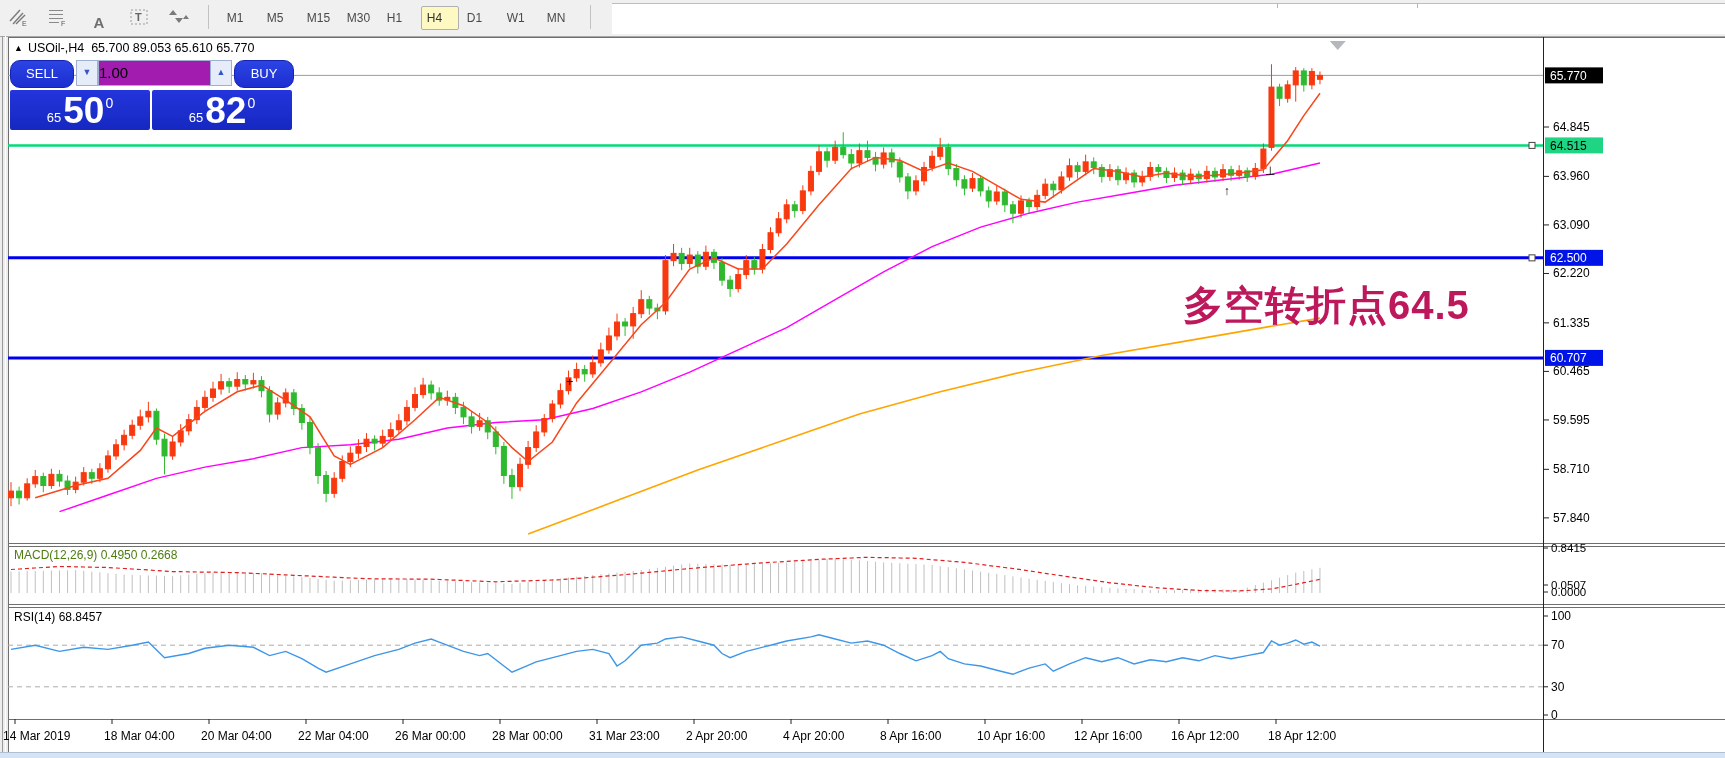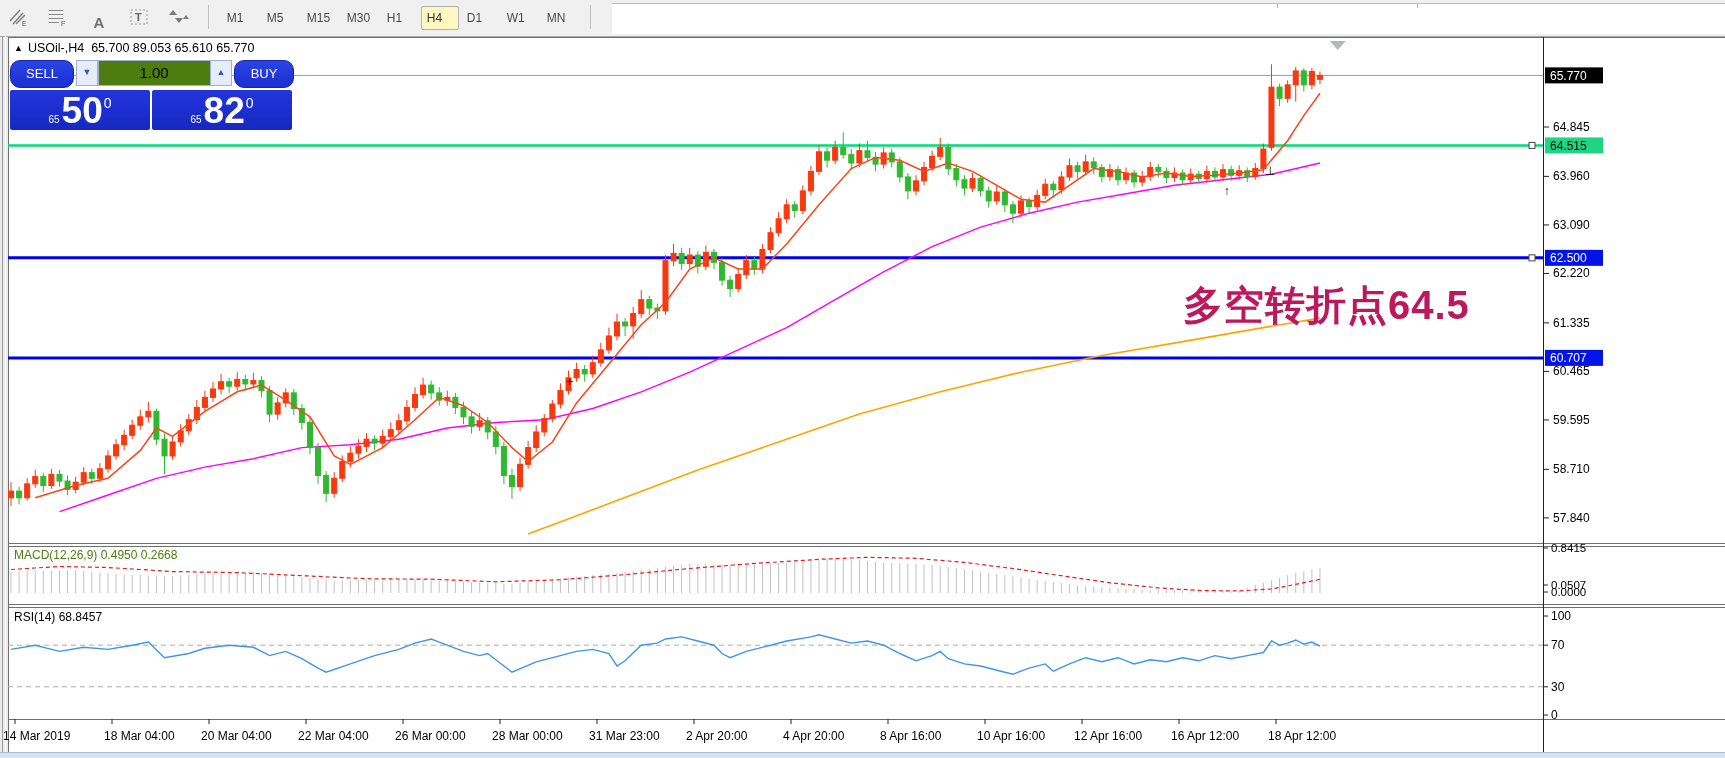--- a/index.html
+++ b/index.html
@@ -28,25 +28,25 @@
   #symbol-title .tri{font-size:9px;vertical-align:1px;margin-right:5px;}
   #macd-label{left:14px;top:548px;font-size:12px;color:#4d7c0f;z-index:5;}
   #rsi-label{left:14px;top:610px;font-size:12px;color:#000;z-index:5;text-align:right;}
   #annotation{left:1183px;top:278px;font-size:40px;font-weight:bold;color:#be185d;z-index:6;letter-spacing:1px;}
   
   #oneclick{left:10px;top:60px;width:282px;height:69px;z-index:6;font-size:13px;}
   .oc-btn{position:absolute;background:linear-gradient(#2c44e4,#1c2ed0);color:#fff;text-align:center;
           line-height:26px;height:26px;border-radius:10px;border:1px solid #1523b4;}
   .oc-spin{position:absolute;top:0;height:24px;background:#e7edf8;border:1px solid #9fb0d0;color:#3355cc;
            text-align:center;line-height:23px;font-size:9px;}
-  #oc-vol{position:absolute;left:88px;top:0;width:110px;height:24px;background:#4d7c0f;border:1px solid #9fb0d0;
-          color:#000;text-align:center;line-height:24px;padding-right:6px;font-size:15px;}
+  #oc-vol{position:absolute;left:88px;top:0;width:110px;height:24px;background:#a21caf;border:1px solid #9fb0d0;
+          color:#000;text-align:left;line-height:24px;padding-right:6px;font-size:15px;}
   .oc-big{position:absolute;top:30px;width:140px;height:39px;background:linear-gradient(#2335dc,#1628c0);
           border-radius:2px;color:#fff;display:flex;align-items:flex-end;justify-content:center;padding-bottom:1px;}
-  .oc-big .sm{font-size:10px;margin:0 2px 4px 0;}
+  .oc-big .sm{font-size:13px;margin:0 2px 4px 0;}
   .oc-big .lg{font-size:37px;font-weight:bold;line-height:36px;}
   .oc-big .sup{font-size:14px;margin:0 0 18px 1px;}
   svg text{font-family:"Liberation Sans","DejaVu Sans",sans-serif;}
 </style>
 </head>
 <body>
 
 <div id="toolbar" class="abs">
   <span class="tb-icon">
     <svg width="22" height="22" viewBox="0 0 22 22">

